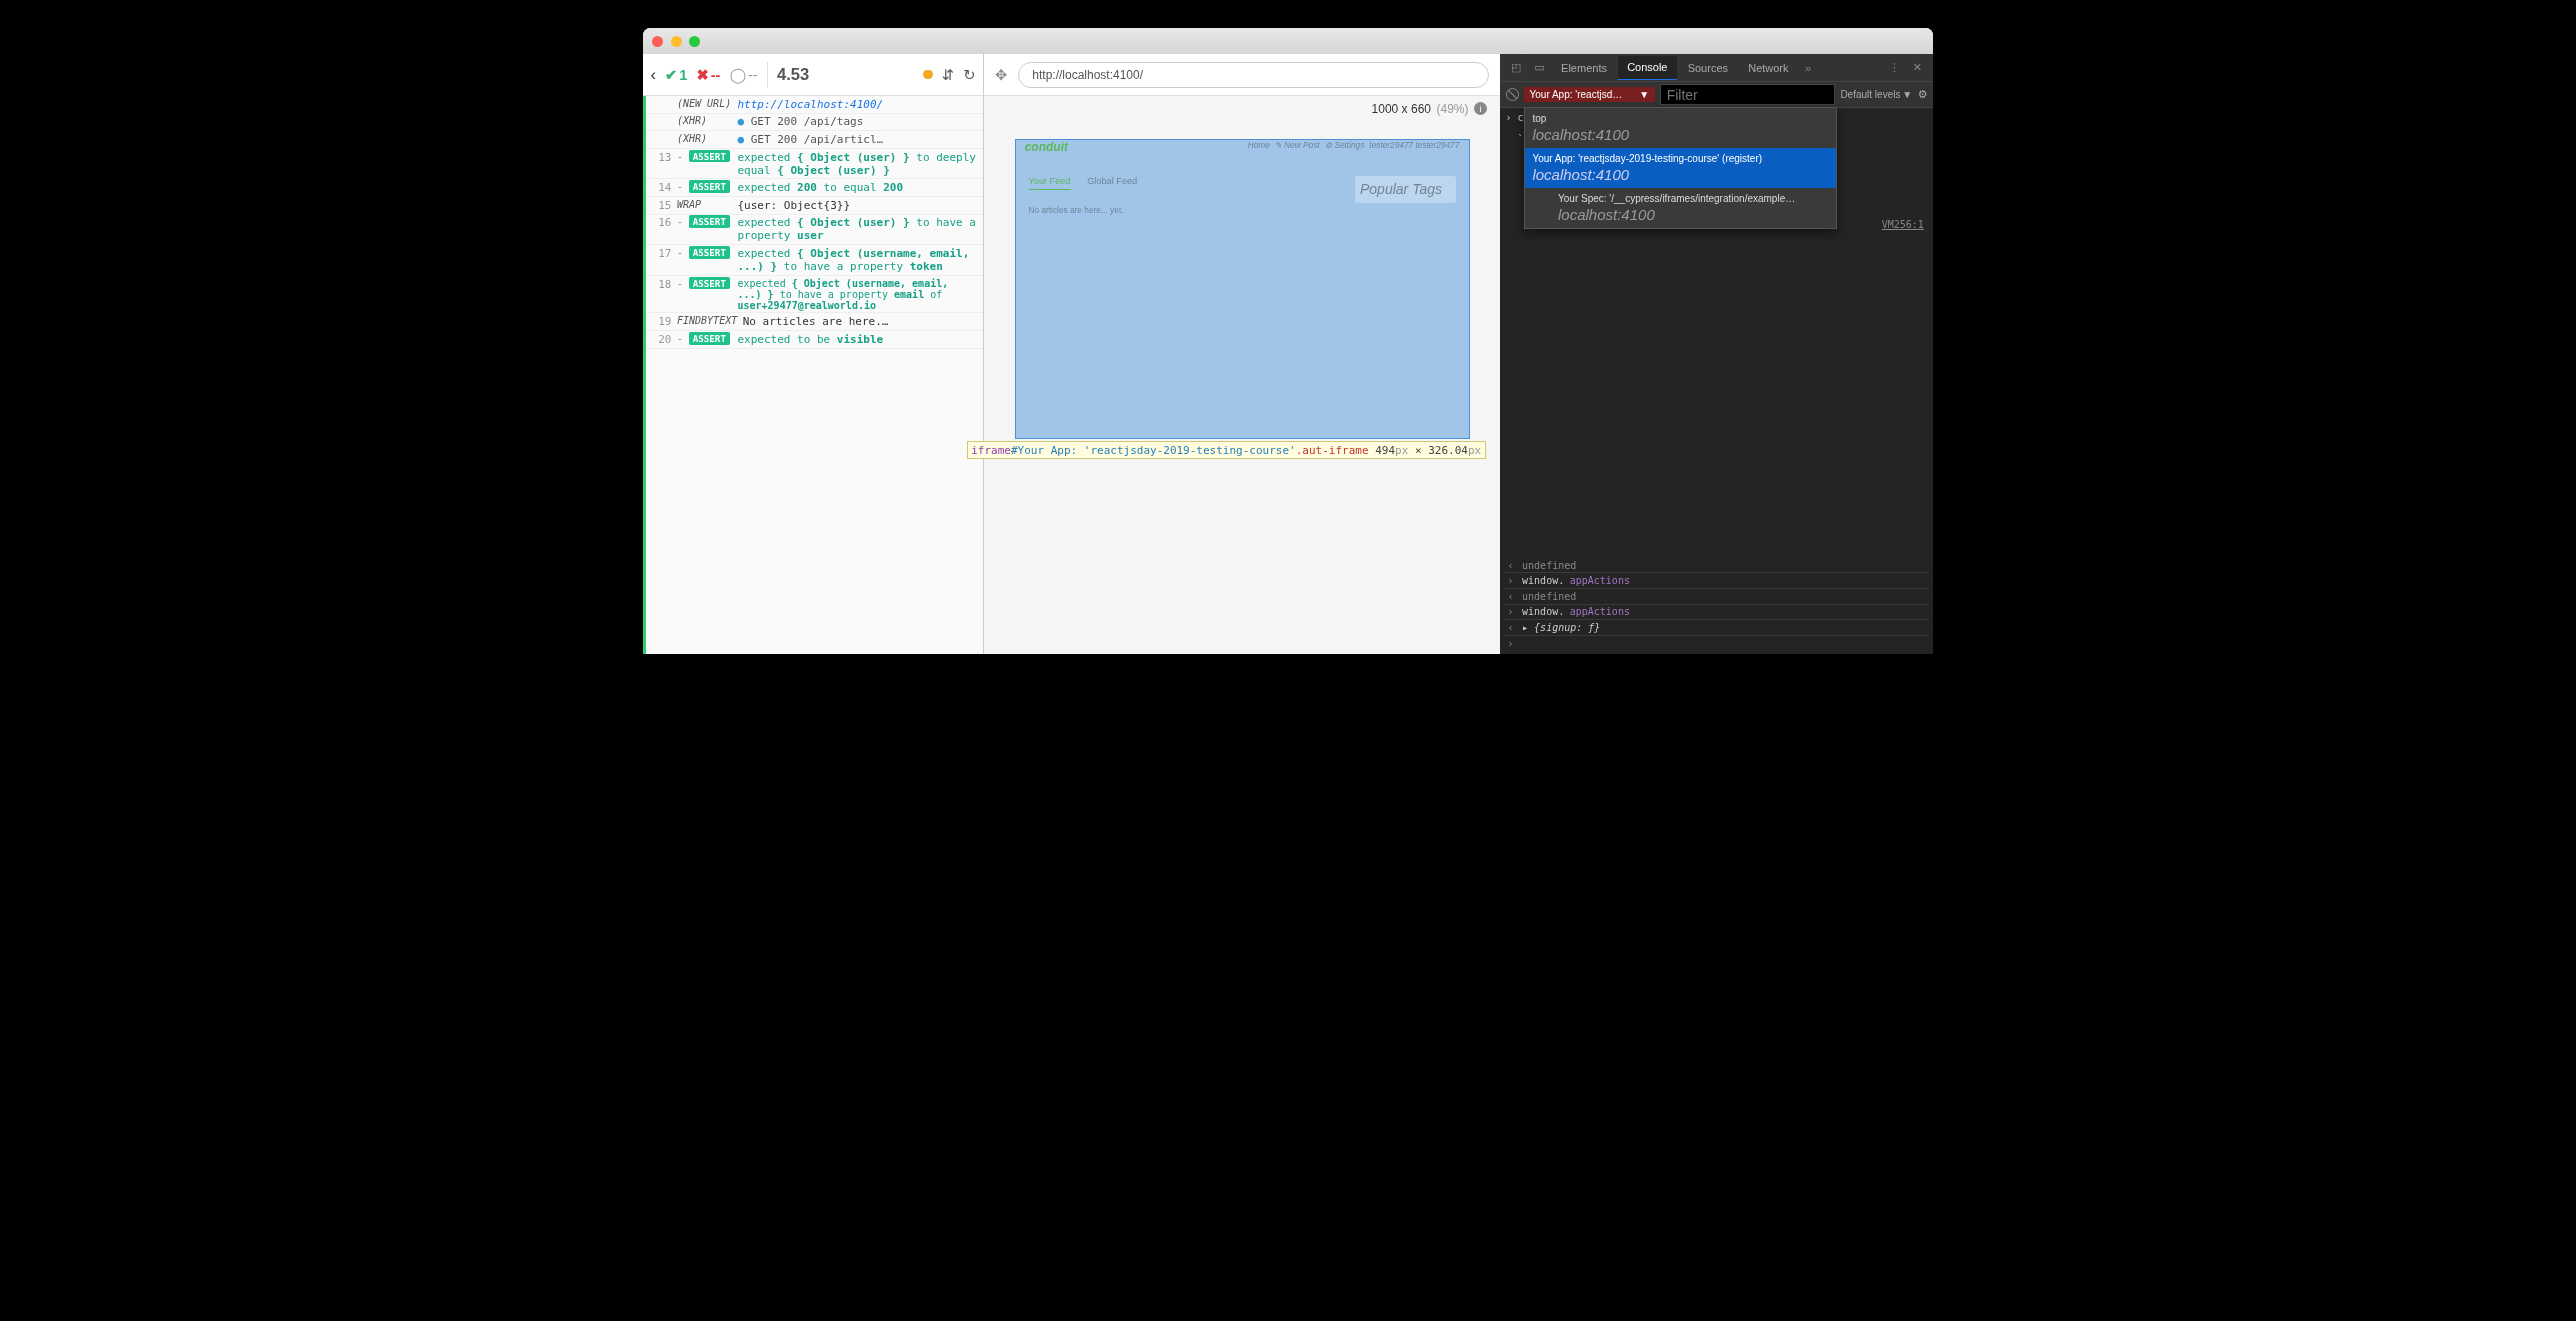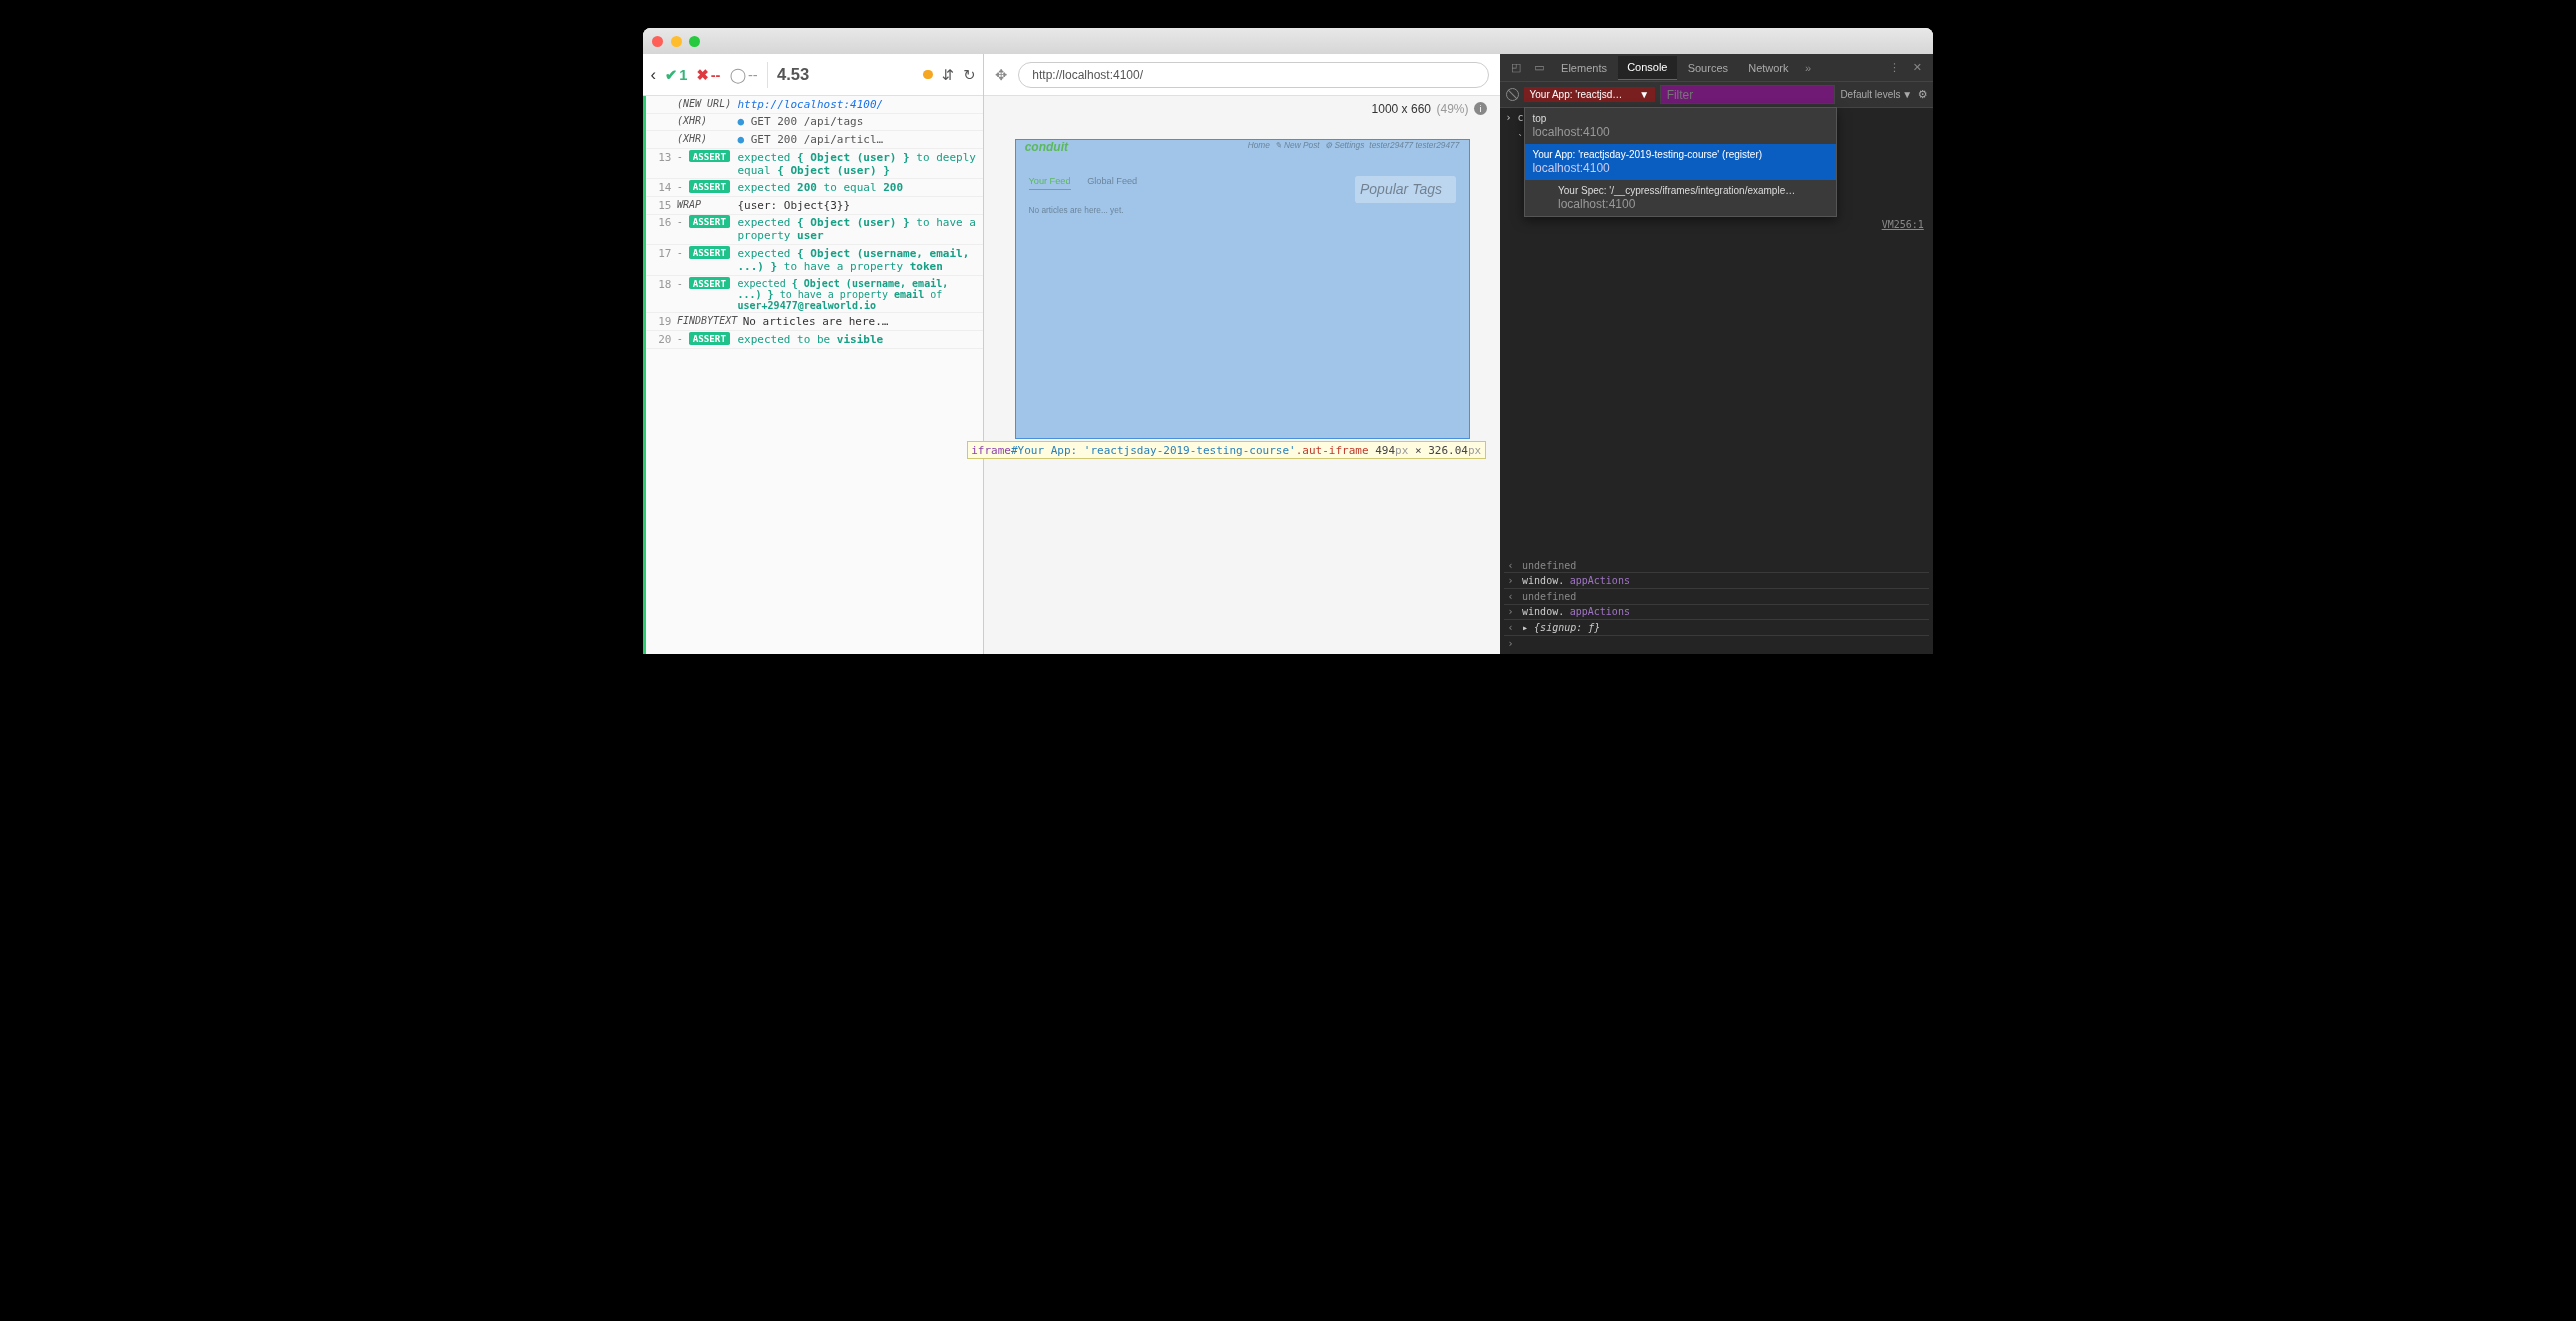--- a/index.html
+++ b/index.html
@@ -71,23 +71,23 @@
 .dt-tab.icn { padding: 3.7px 5.5px; color: #888; }
 .dt-tab.right { margin-left: auto; }
 .dt-filter { height: 26px; background: #333; display: flex; align-items: center; padding: 0 5.5px; gap: 5.5px; border-bottom: 0.9px solid #444; }
 .ctx-sel { background: #7a1f1f; color: #fff; padding: 1.8px 5.5px; font-size: 10px; display: flex; align-items: center; gap: 17px; cursor: pointer; position: relative; }
 .ctx-dd { position: absolute; top: 20px; left: 0; background: #3a3a3a; border: 0.9px solid #555; width: 313px; box-shadow: 0 3.7px 11px rgba(0,0,0,.5); z-index: 10; }
 .ctx-item { padding: 3.7px 7.4px; font-size: 10px; color: #ddd; line-height: 1.3; }
 .ctx-item.l0 { padding-left: 7.4px; }
 .ctx-item.l1 { }
 .ctx-item.l2 { padding-left: 33px; }
 .ctx-item.sel { background: #0a5ec2; color: #fff; }
-.ctx-item .sub { color: #999; font-size: 12px; }
+.ctx-item .sub { color: #999; font-size: 15px; font-style: italic; }
 .ctx-item.sel .sub { color: #cce; }
-.flt-input { flex: 1; background: #701a75; border: 0.9px solid #444; color: #aaa; padding: 1.8px 5.5px; font-size: 12px; min-width: 0; }
+.flt-input { flex: 1; background: #000000; border: 0.9px solid #444; color: #aaa; padding: 1.8px 5.5px; font-size: 14px; min-width: 0; }
 .lvl { color: #aaa; font-size: 10px; display: flex; align-items: center; gap: 1.8px; cursor: pointer; }
 .gear { color: #aaa; cursor: pointer; }
 .block-icn { width: 13px; height: 13px; border: 1.4px solid #888; border-radius: 50%; position: relative; }
 .block-icn::after { content: ''; position: absolute; width: 13px; height: 1.4px; background: #888; top: 4.6px; left: -0.9px; transform: rotate(45deg); }
 .dt-body { flex: 1; font-family: Menlo, monospace; font-size: 10px; overflow: hidden; position: relative; }
 .vm { position: absolute; right: 9.2px; top: 111px; color: #888; text-decoration: underline; }
 .con-lines { position: absolute; bottom: 0; left: 0; right: 0; padding: 3.7px; }
 .con-line { padding: 1.8px 3.7px; display: flex; align-items: center; gap: 5.5px; }
 .con-line .arr { color: #888; width: 9.2px; }
 .undef { color: #888; }

